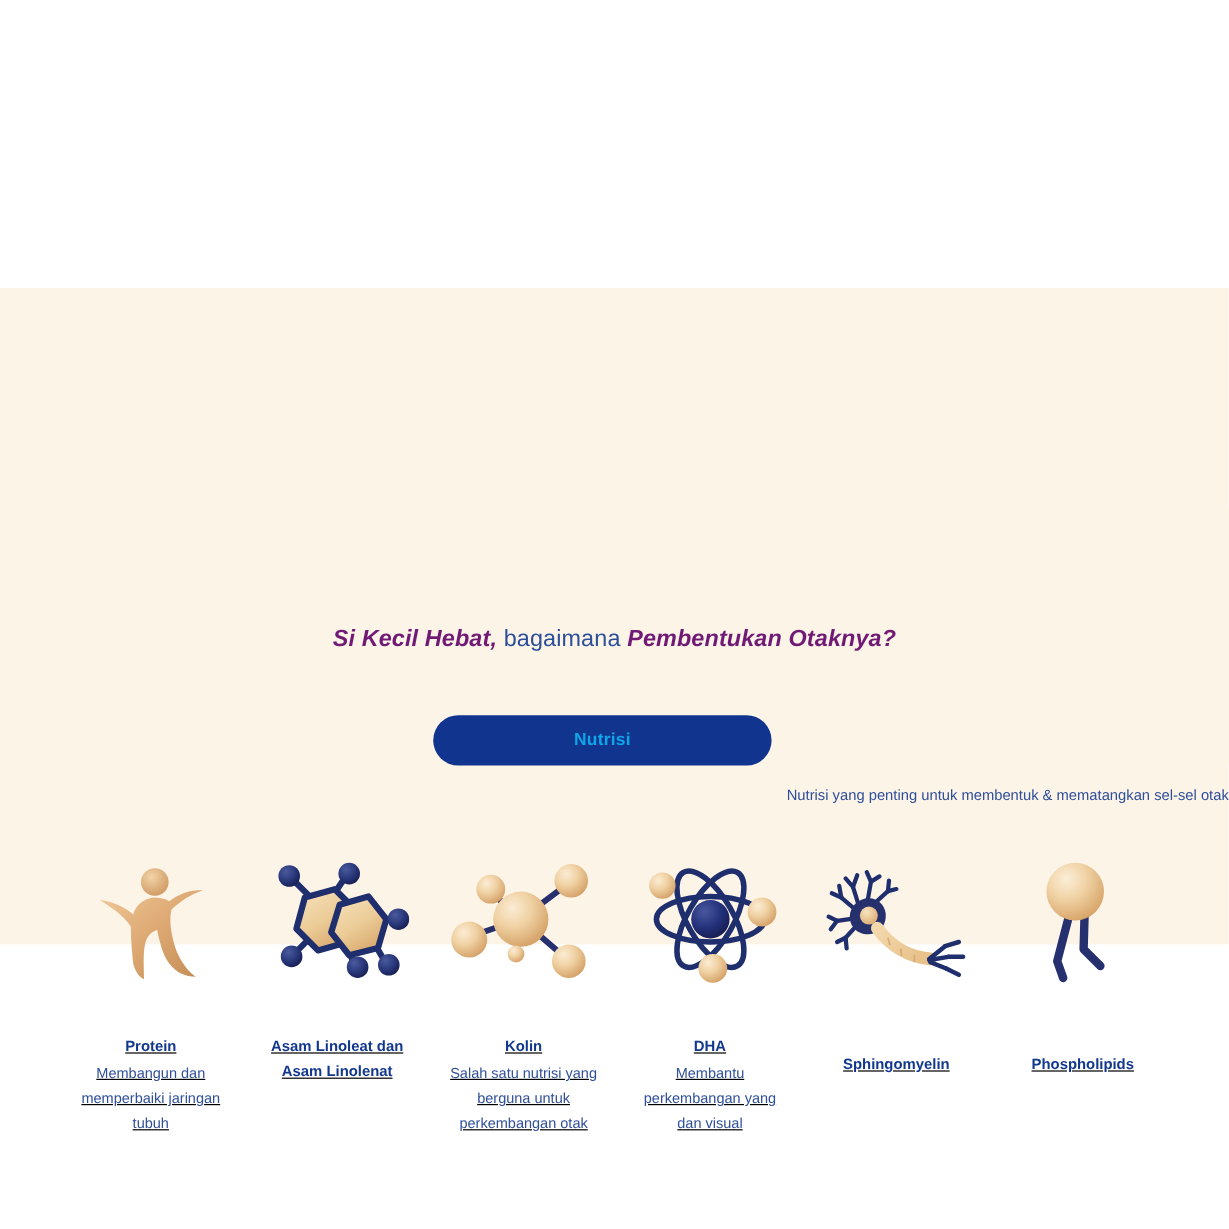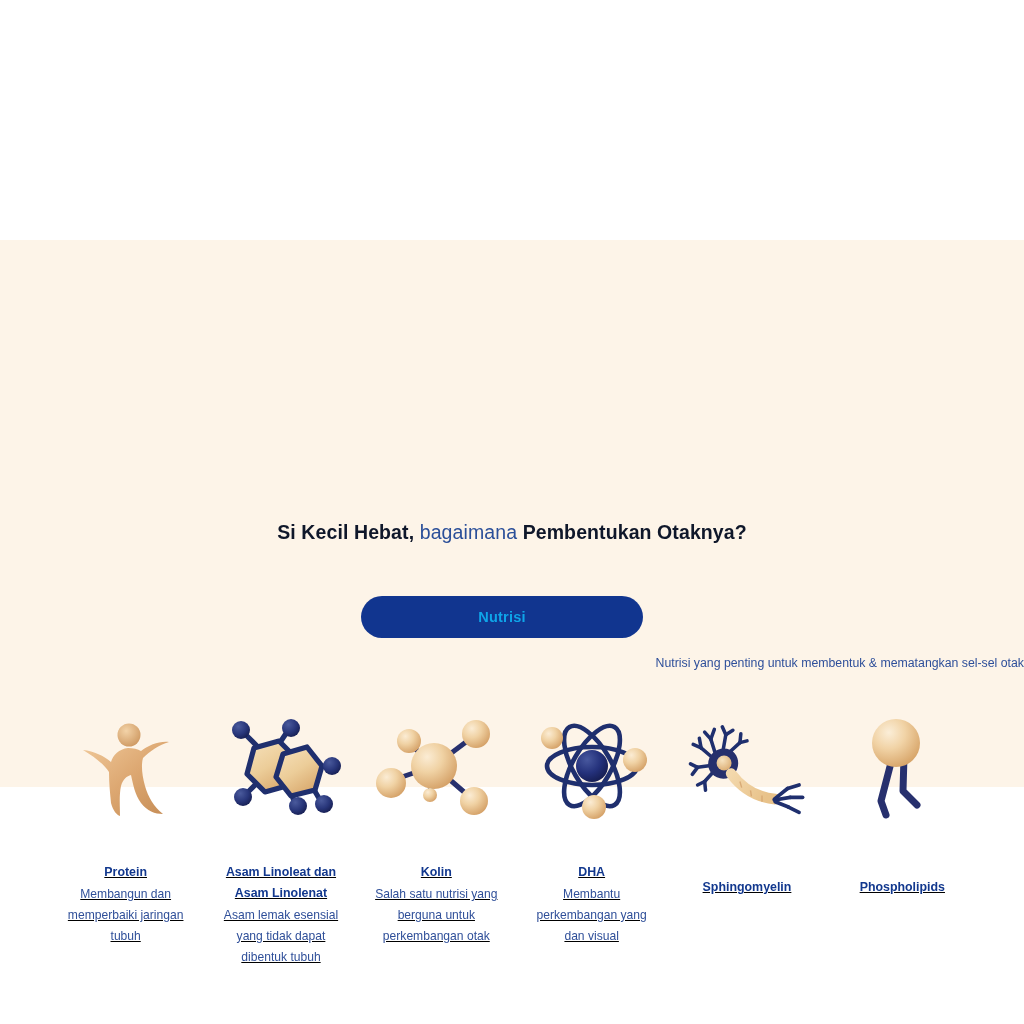--- a/index.html
+++ b/index.html
@@ -35,21 +35,21 @@
     left: 0;
     top: 278px;
     width: 1024px;
     text-align: center;
     font-size: 19.5px;
     line-height: 28px;
     color: #123a8c;
     letter-spacing: .1px;
     white-space: nowrap;
   }
-  #heading .b { font-weight: bold; color: #0f172a; }
+  #heading .b { font-weight: bold; color: #701a75; font-style: italic; }
   #heading .n { font-weight: normal; color: #2b4f99; }
 
   
   #nutrisi-btn {
     position: absolute;
     left: 361px;
     top: 356px;
     width: 282px;
     height: 42px;
     background: #11358f;
@@ -188,21 +188,20 @@
             <path d="M62 40 L86 33 L101 52 L94 76 L70 82 L55 63 Z" fill="url(#hexFill)" stroke="#1f2f6e" stroke-width="5.2" stroke-linejoin="round"></path>
             <circle cx="20" cy="16" r="9" fill="url(#navyBall)"></circle>
             <circle cx="70" cy="14" r="9" fill="url(#navyBall)"></circle>
             <circle cx="22" cy="83" r="9" fill="url(#navyBall)"></circle>
             <circle cx="77" cy="92" r="9" fill="url(#navyBall)"></circle>
             <circle cx="111" cy="52" r="9" fill="url(#navyBall)"></circle>
             <circle cx="103" cy="90" r="9" fill="url(#navyBall)"></circle>
           </svg>
         </div>
         <div class="cell-title">Asam Linoleat dan Asam Linolenat</div>
-        <div class="cell-desc">Asam lemak esensial yang tidak dapat dibentuk tubuh</div>
       </div>
 
       <div class="cell">
         <div class="icon-box">
           <svg width="120" height="112" viewBox="0 0 120 112" aria-hidden="true">
             <defs>
               <radialGradient id="beigeBall" cx="35%" cy="30%" r="75%">
                 <stop offset="0%" stop-color="#fbecd4"></stop>
                 <stop offset="45%" stop-color="#f0d2a4"></stop>
                 <stop offset="100%" stop-color="#d4a066"></stop>

